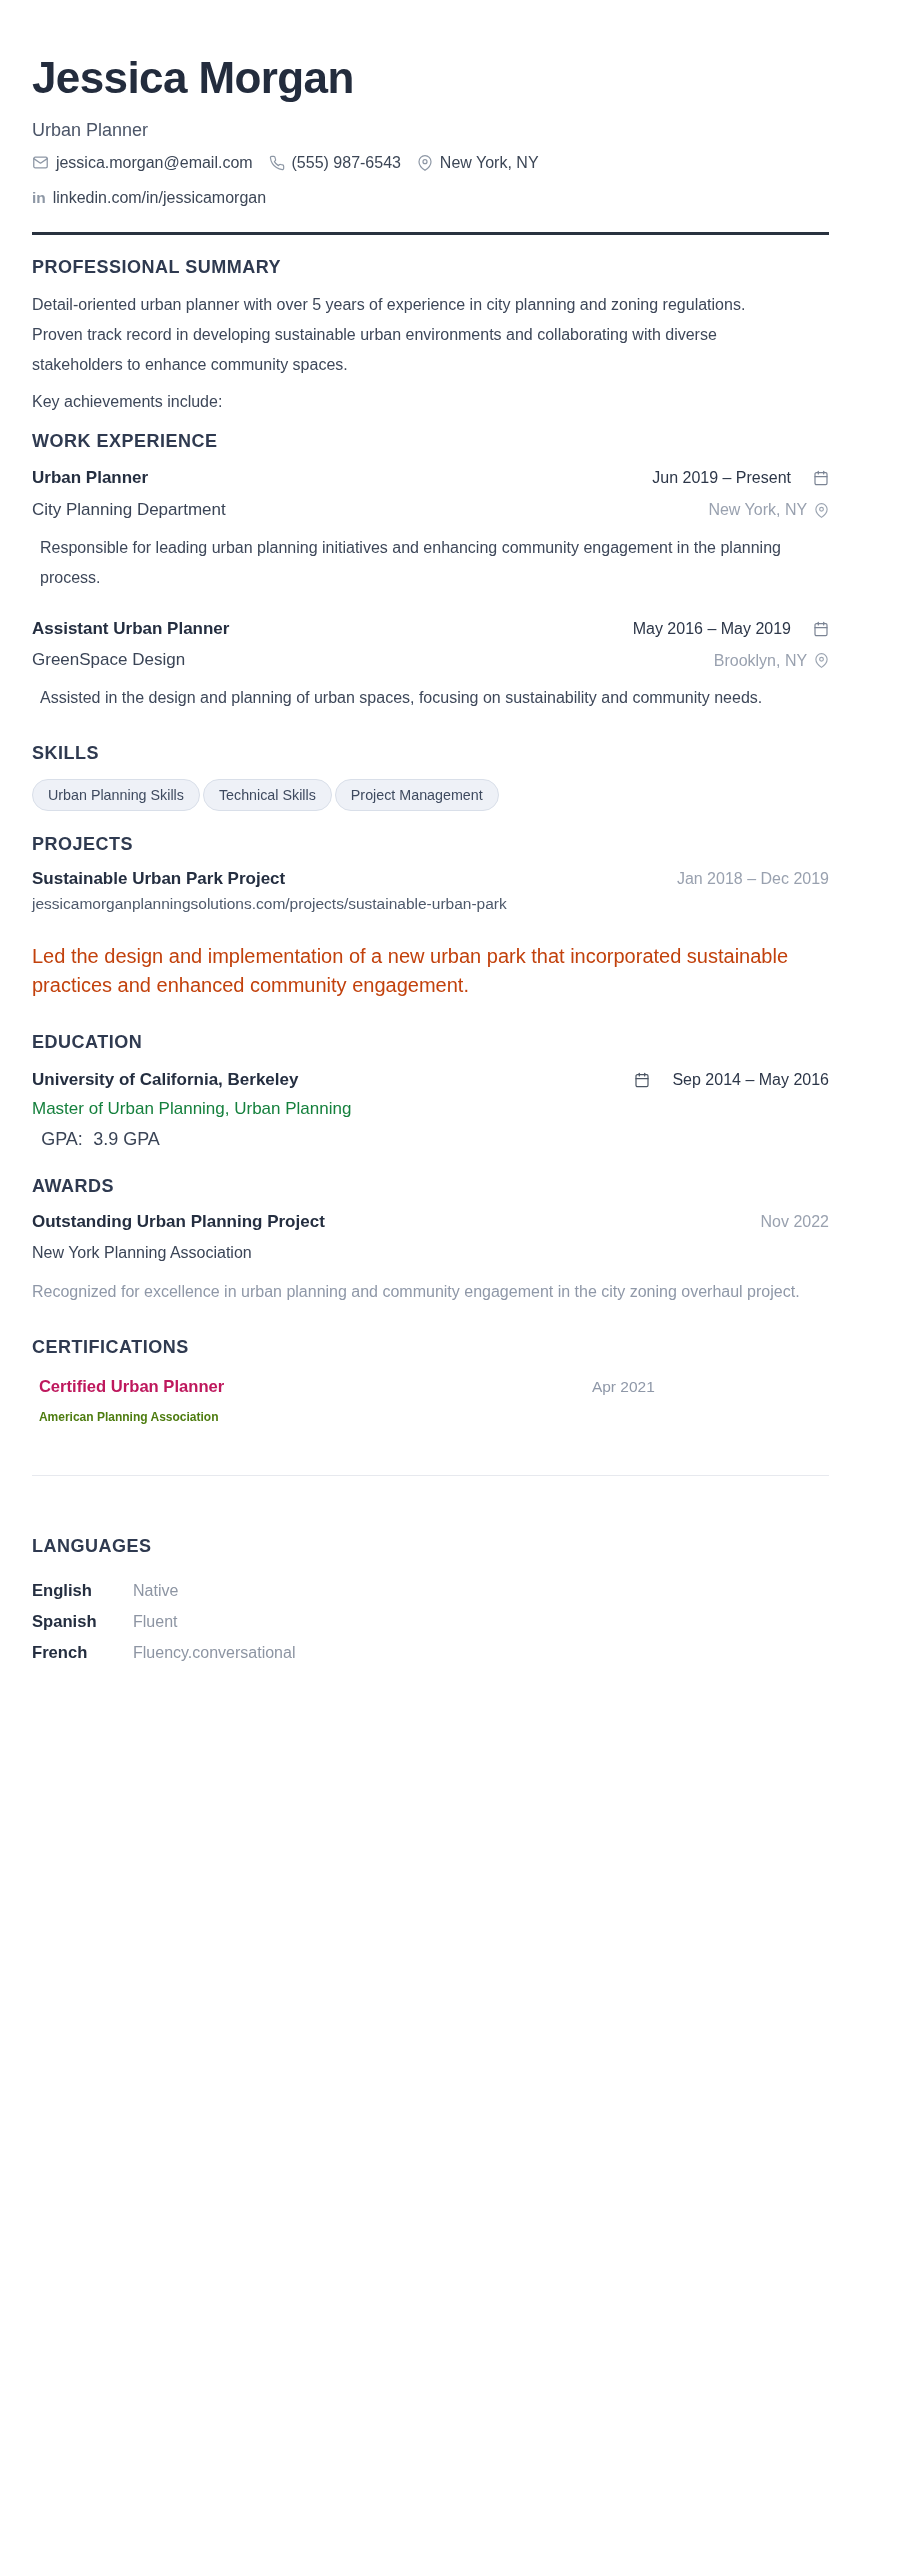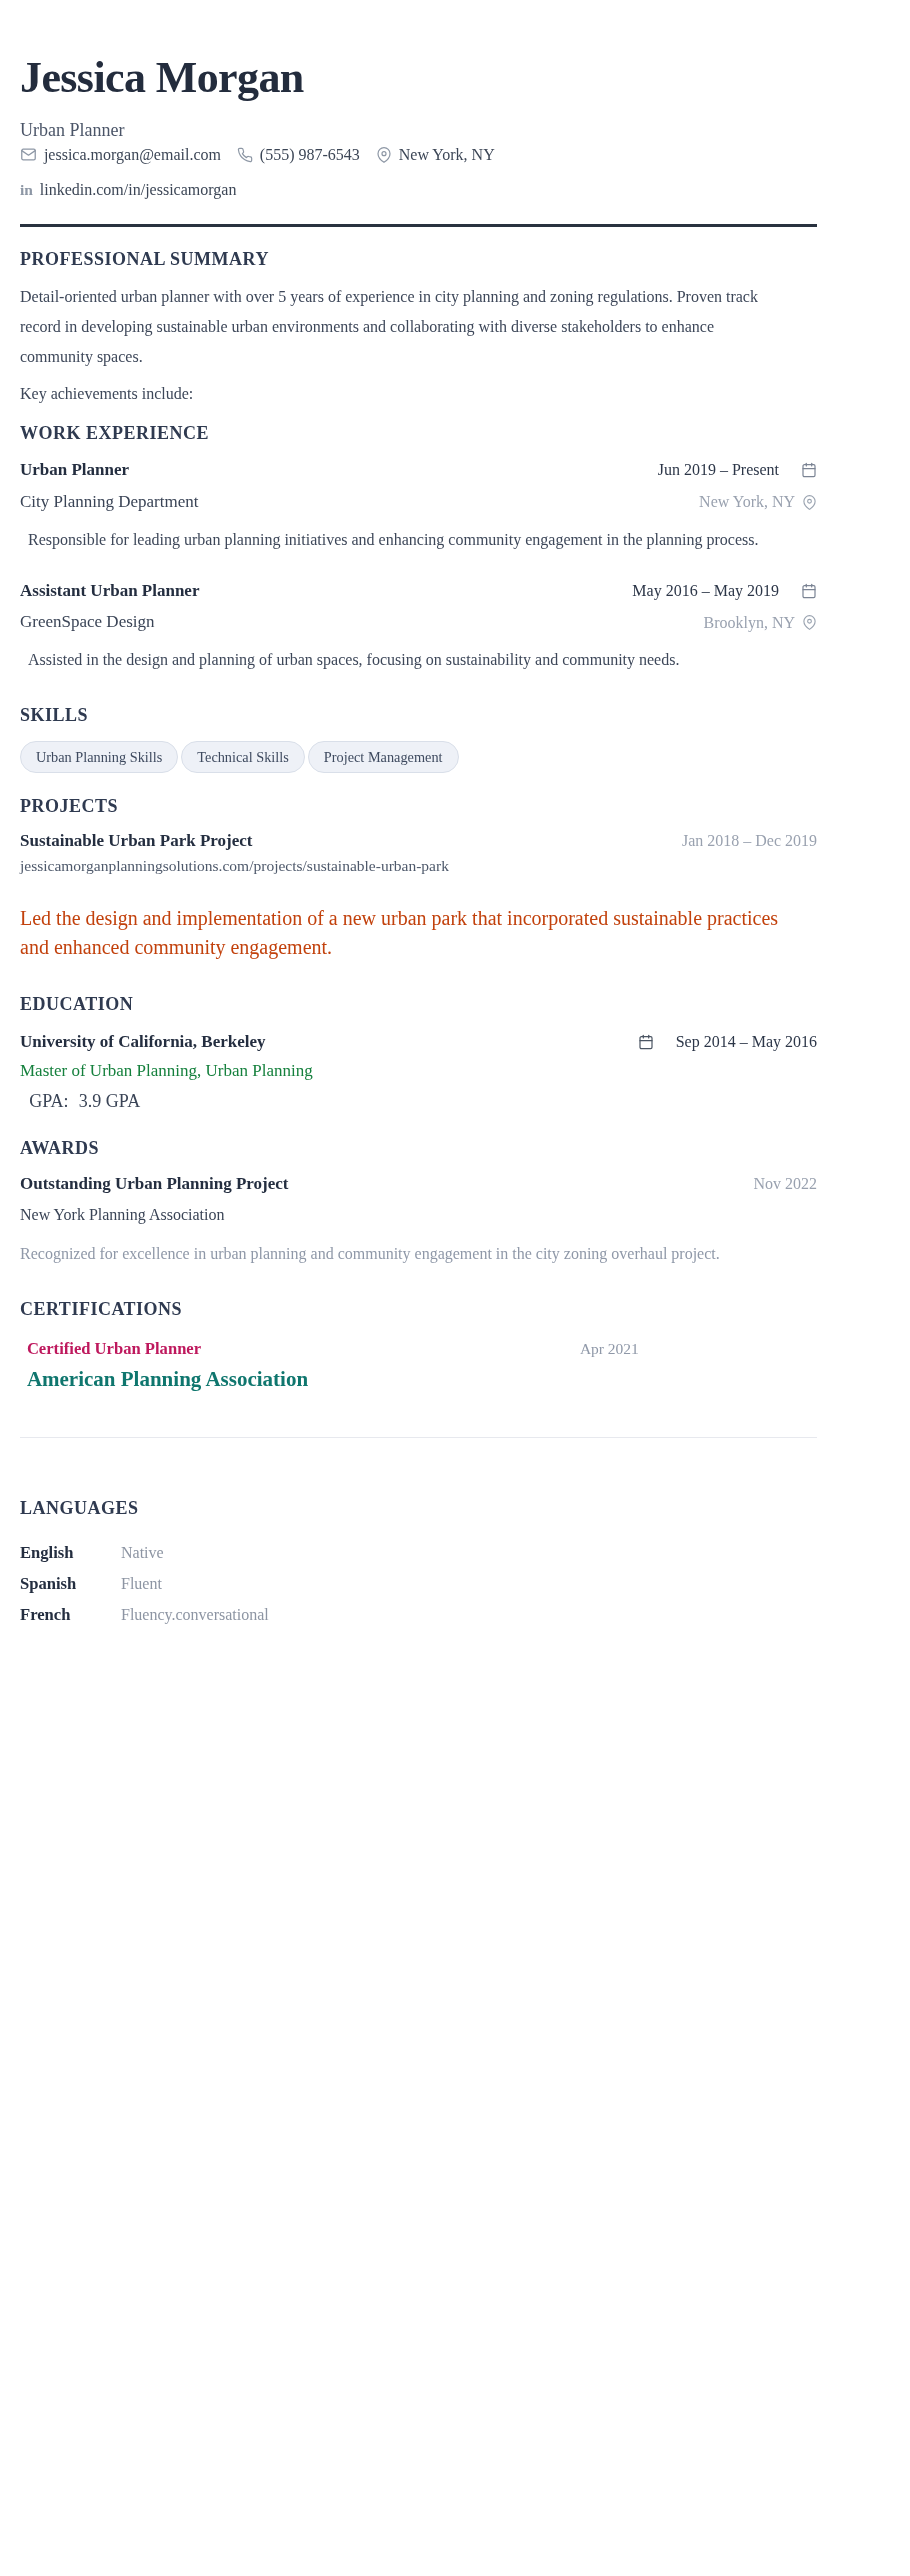--- a/index.html
+++ b/index.html
@@ -1,24 +1,24 @@
 <!DOCTYPE html>
 <html style="font-size:9.2px"><head>
 <meta charset="utf-8">
 <style>
   html, body { margin: 0; padding: 0; background: #ffffff; }
   .page {
     position: relative;
     width: 911px;
     height: 2576px;
     background: #ffffff;
-    font-family: Liberation Serif, serif;
+    font-family: Liberation Sans, sans-serif;
     color: #3d4759;
     box-sizing: border-box;
-    padding: 56px 57px 0 20px;
+    padding: 56px 57px 0 32px;
     overflow: hidden;
   }
   .content { width: 797px; }
 
   
   .name {
     font-size: 44px;
     font-weight: 700;
     letter-spacing: -0.6px;
     color: #232c3d;
@@ -32,21 +32,21 @@
     line-height: 20.6px;
   }
   .contact-row {
     display: flex;
     align-items: center;
     gap: 8px;
     font-size: 16px;
     color: #3c4656;
     line-height: 19.5px;
   }
-  .contact-row.first { margin-top: 5px; }
+  .contact-row.first { margin-top: 13px; }
   .contact-row.second { margin-top: 15px; }
   .contact-item { display: flex; align-items: center; gap: 6.9px; }
   .contact-item + .contact-item { margin-left: 8px; }
   .icon { display: inline-flex; align-items: center; justify-content: center; }
   .icon svg { display: block; }
   .linkedin-glyph {
     font-size: 15.5px;
     font-weight: 700;
     color: #8d97a5;
     line-height: 1;
@@ -178,23 +178,23 @@
   .cert-name {
     width: 553px;
     font-size: 16.6px;
     font-weight: 700;
     color: #be185d;
     line-height: 20.6px;
   }
   .cert-date { font-size: 15.5px; color: #8f98a8; }
   .cert-issuer {
     margin-top: 10.3px;
-    font-size: 21px;
+    font-size: 12px;
     font-weight: 700;
-    color: #0f766e;
+    color: #4d7c0f;
     line-height: 19.5px;
   }
   .cert-divider {
     margin-top: 48px;
     height: 1.1px;
     background: #e7e9ee;
     border: none;
     width: 100%;
   }
 

